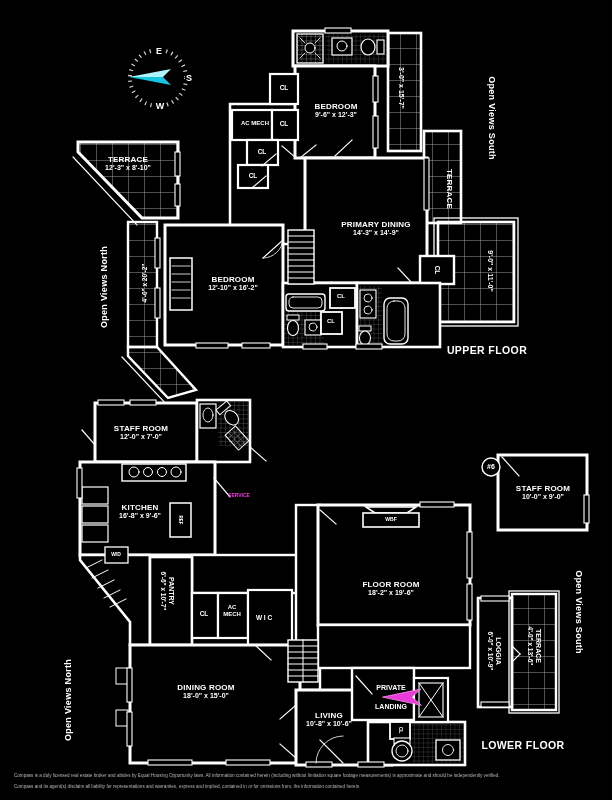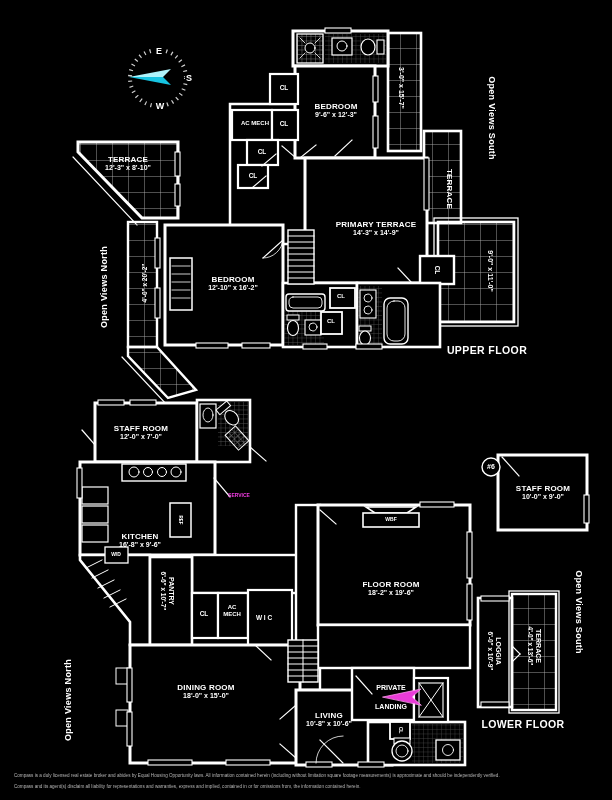--- a/index.html
+++ b/index.html
@@ -305,41 +305,41 @@
 <div class="lb" style="left:128px;top:164px">
   <span class="nm">TERRACE</span>
   <span class="dm">12'-3" x 8'-10"</span>
 </div>
 <div class="lb sm" style="left:255px;top:124px;font-size:6px">AC MECH</div>
 <div class="lb sm" style="left:284px;top:88px">CL</div>
 <div class="lb sm" style="left:284px;top:124px">CL</div>
 <div class="lb sm" style="left:262px;top:152px">CL</div>
 <div class="lb sm" style="left:253px;top:176px">CL</div>
 <div class="lb" style="left:376px;top:229px">
-  <span class="nm">PRIMARY TERRACE</span>
+  <span class="nm">PRIMARY DINING</span>
   <span class="dm">14'-3" x 14'-9"</span>
 </div>
 <div class="lb nm r90" style="left:449px;top:189px">TERRACE</div>
 <div class="lb dm r90" style="left:490px;top:271px">9'-0" x 11'-0"</div>
 <div class="lb sm r90" style="left:437px;top:270px">CL</div>
 <div class="lb" style="left:233px;top:284px">
   <span class="nm">BEDROOM</span>
   <span class="dm">12'-10" x 16'-2"</span>
 </div>
 <div class="lb ov r270" style="left:104px;top:287px">Open Views North</div>
 <div class="lb r270" style="left:145px;top:283px;font-size:6.5px">4'-0" x 20'-2"</div>
 <div class="lb" style="left:341px;top:297px;font-size:6px">CL</div>
 <div class="lb" style="left:331px;top:322px;font-size:6px">CL</div>
 <div class="lb ttl" style="left:487px;top:350px">UPPER FLOOR</div>
 
 <div class="lb" style="left:141px;top:433px">
   <span class="nm">STAFF ROOM</span>
   <span class="dm">12'-0" x 7'-0"</span>
 </div>
-<div class="lb" style="left:140px;top:541px">
+<div class="lb" style="left:140px;top:512px">
   <span class="nm">KITCHEN</span>
   <span class="dm">16'-8" x 9'-6"</span>
 </div>
 <div class="lb xs mag" style="left:239px;top:496px">SERVICE</div>
 <div class="lb r90" style="left:167px;top:591px">
   <span style="font-size:7px">PANTRY</span>
   <span style="font-size:6.5px">6'-6" x 10'-7"</span>
 </div>
 <div class="lb sm" style="left:204px;top:614px">CL</div>
 <div class="lb" style="left:232px;top:611px">
@@ -373,20 +373,20 @@
   <span class="dm">18'-0" x 15'-0"</span>
 </div>
 <div class="lb ov r270" style="left:68px;top:700px">Open Views North</div>
 <div class="lb" style="left:329px;top:720px">
   <span class="nm">LIVING</span>
   <span class="dm">10'-8" x 10'-6"</span>
 </div>
 <div class="lb" style="left:391px;top:688px;font-size:7px">PRIVATE</div>
 <div class="lb" style="left:391px;top:707px;font-size:7px">LANDING</div>
 <div class="lb xs r90" style="left:400px;top:730px">CL</div>
-<div class="lb ttl" style="left:523px;top:724px">LOWER FLOOR</div>
+<div class="lb ttl" style="left:523px;top:745px">LOWER FLOOR</div>
 
 <div class="disc">
   <div>Compass is a duly licensed real estate broker and abides by Equal Housing Opportunity laws.  All information contained herein (including without limitation square footage measurements) is approximate and should be independently verified.</div>
   <div>Compass and its agent(s) disclaim all liability for representations and warranties, express and implied, contained in or for omissions from, the information contained herein.</div>
 </div>
 
 </div>
 
 </body></html>

